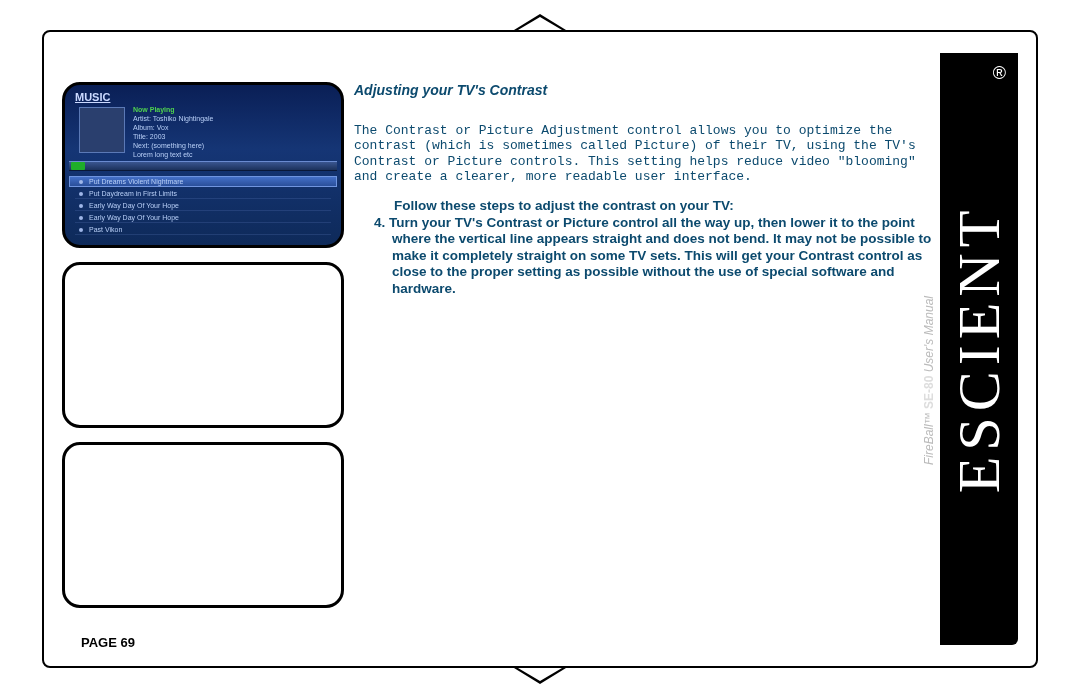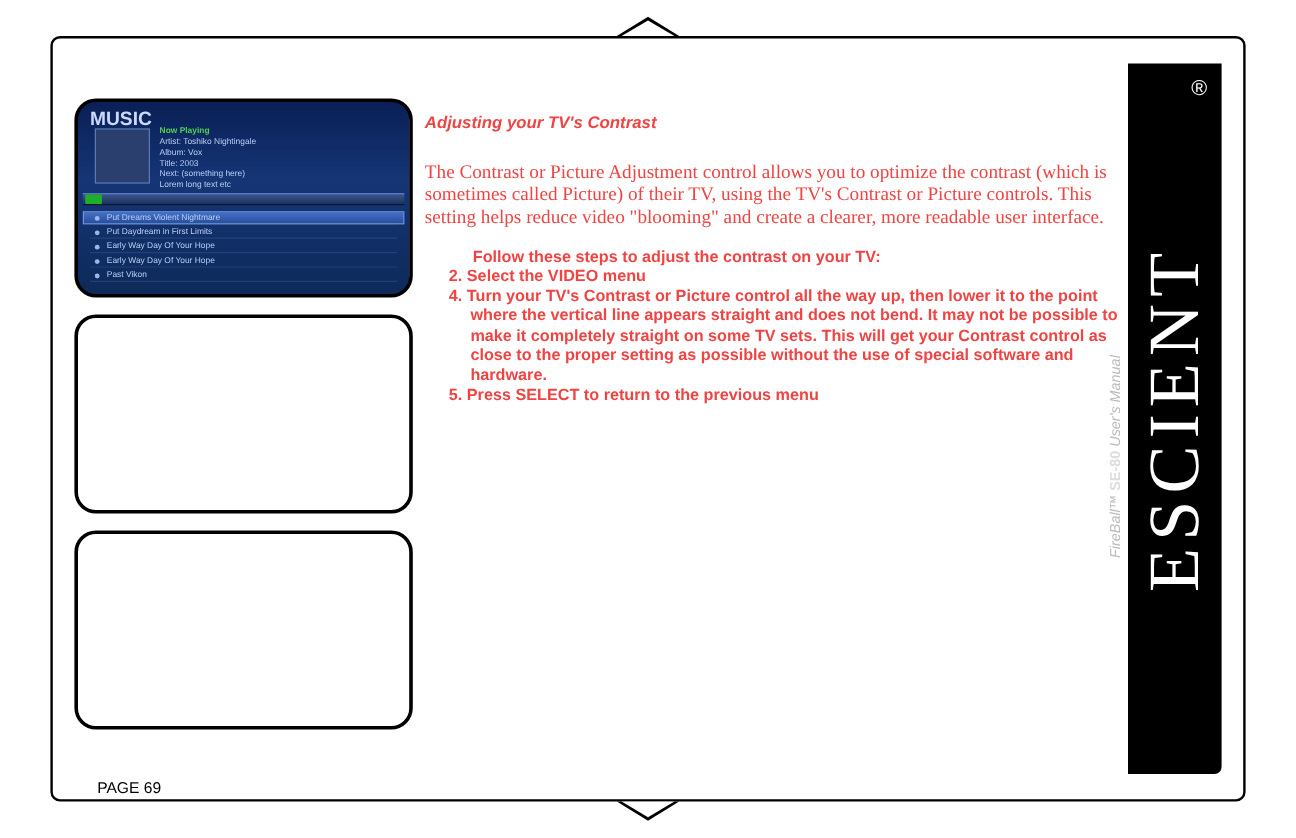--- a/index.html
+++ b/index.html
@@ -126,22 +126,23 @@
     overflow: hidden;
     background: linear-gradient(180deg,#0a1f56 0%,#153575 40%,#0e2a5a 100%);
     position: relative;
     color: #b8cff7;
     font-size: 7px;
   }
   .screenshot-box .ss-title {
     position: absolute;
     top: 6px; left: 10px;
     color: #cbd9ff;
-    font-size: 16px;
-    font-weight: bold;
+    font-size: 11px;
+    font-weight: bold;
+    text-decoration: underline;
   }
   .screenshot-box .ss-album {
     position: absolute;
     top: 22px; left: 14px;
     width: 46px; height: 46px;
     background: #2a3f6e;
     border: 1px solid #5b79b6;
   }
   .screenshot-box .ss-info {
     position: absolute;
@@ -190,36 +191,36 @@
     width: 282px;
     height: 166px;
     border: 3px solid #000;
     border-radius: 18px;
     background: #fff;
   }
   .gap { height: 14px; }
 
   .right-col {
     position: absolute;
-    top: 44px;
+    top: 32px;
     left: 292px;
     width: 580px;
     font-size: 13.5px;
     line-height: 1.22;
-    color: #ef4444;
+    color: #0c4a6e;
   }
   .section-heading {
     font-style: italic;
     font-weight: bold;
     font-size: 14px;
     margin-bottom: 2px;
   }
   .body-para {
-    font-family: Liberation Serif, serif;
-    font-size: 16px;
+    font-family: Liberation Mono, monospace;
+    font-size: 13px;
     line-height: 1.18;
     margin-bottom: 14px;
     margin-top: 24px;
   }
   .steps-intro {
     font-weight: bold;
     margin-top: 8px;
     margin-left: 40px;
   }
   .steps-list {
@@ -228,22 +229,22 @@
     font-weight: bold;
   }
   .steps-list li {
     text-indent: -18px;
     padding-left: 18px;
     margin-bottom: 0;
   }
   .page-number {
     position: absolute;
     left: 62px;
-    bottom: 34px;
-    font-weight: normal;
+    bottom: 48px;
+    font-weight: bold;
     font-size: 13px;
     padding-left: 19px;
   }
 </style>
 </head>
 <body>
 
 <div class="notch-top"></div>
 <div class="notch-bottom"></div>
 
@@ -299,20 +300,18 @@
     <div class="placeholder-box"></div>
     <div class="gap"></div>
     <div class="placeholder-box"></div>
   </div>
 
   <div class="right-col">
     <div class="section-heading">Adjusting your TV's Contrast</div>
     <div class="body-para">The Contrast or Picture Adjustment control allows you to optimize the contrast (which is sometimes called Picture) of their TV, using the TV's Contrast or Picture controls. This setting helps reduce video "blooming" and create a clearer, more readable user interface.</div>
     <div class="steps-intro">Follow these steps to adjust the contrast on your TV:</div>
     <ol class="steps-list">
-      <li>2. Select the VIDEO menu</li>
       <li>4. Turn your TV's Contrast or Picture control all the way up, then lower it to the point where the vertical line appears straight and does not bend. It may not be possible to make it completely straight on some TV sets. This will get your Contrast control as close to the proper setting as possible without the use of special software and hardware.</li>
-      <li>5. Press SELECT to return to the previous menu</li>
     </ol>
   </div>
 </div>
 
 <div class="page-number">PAGE 69</div>
 
 </body></html>

